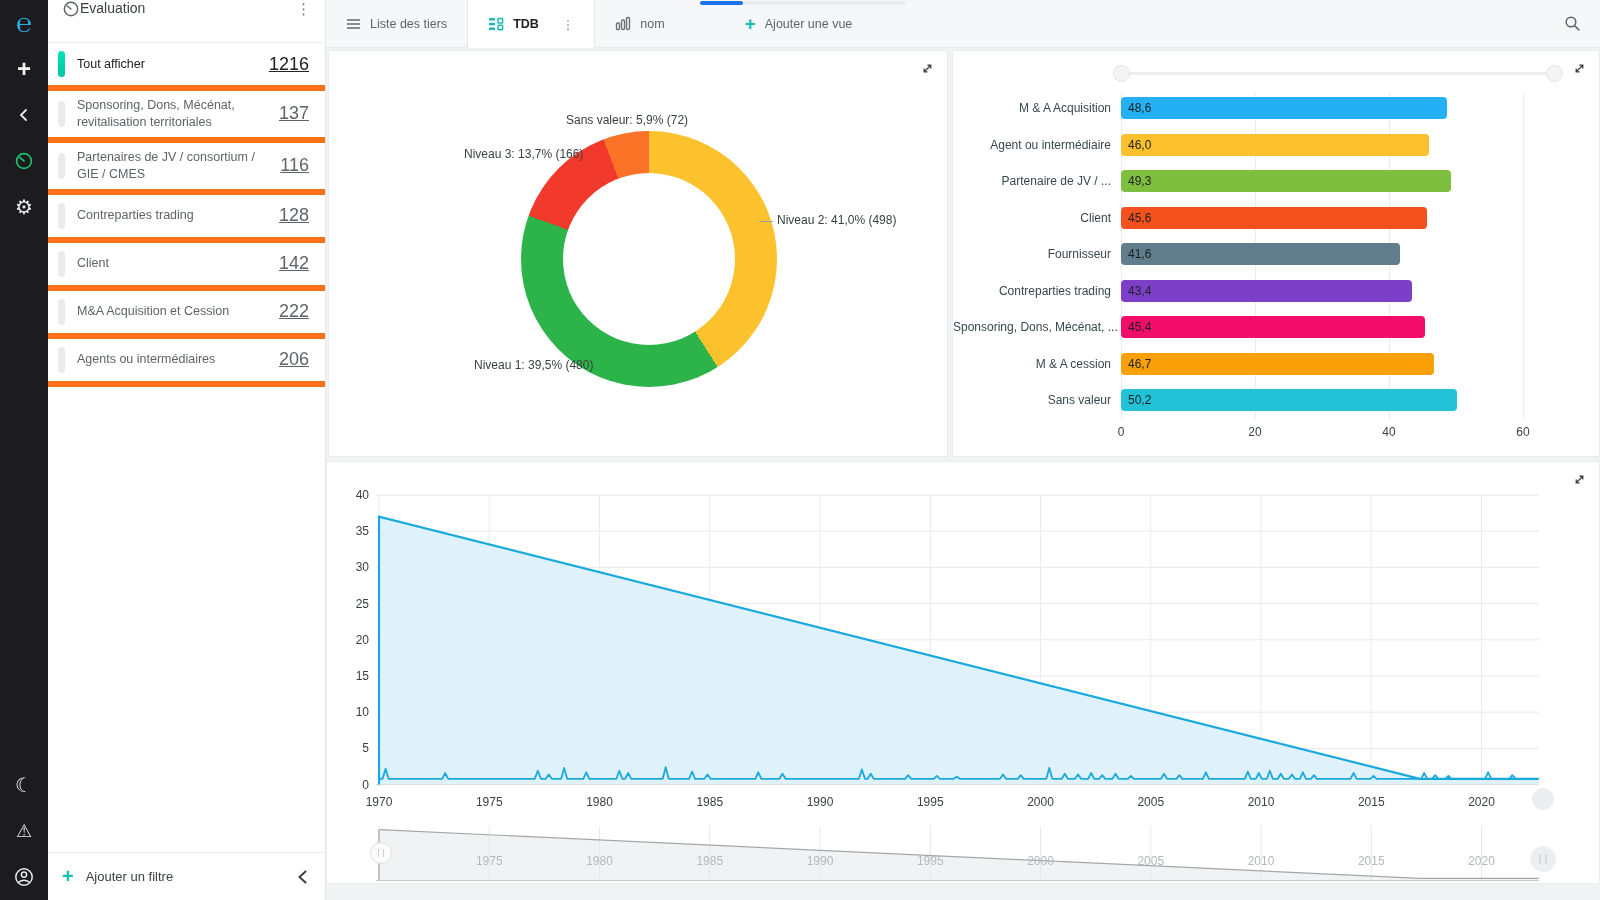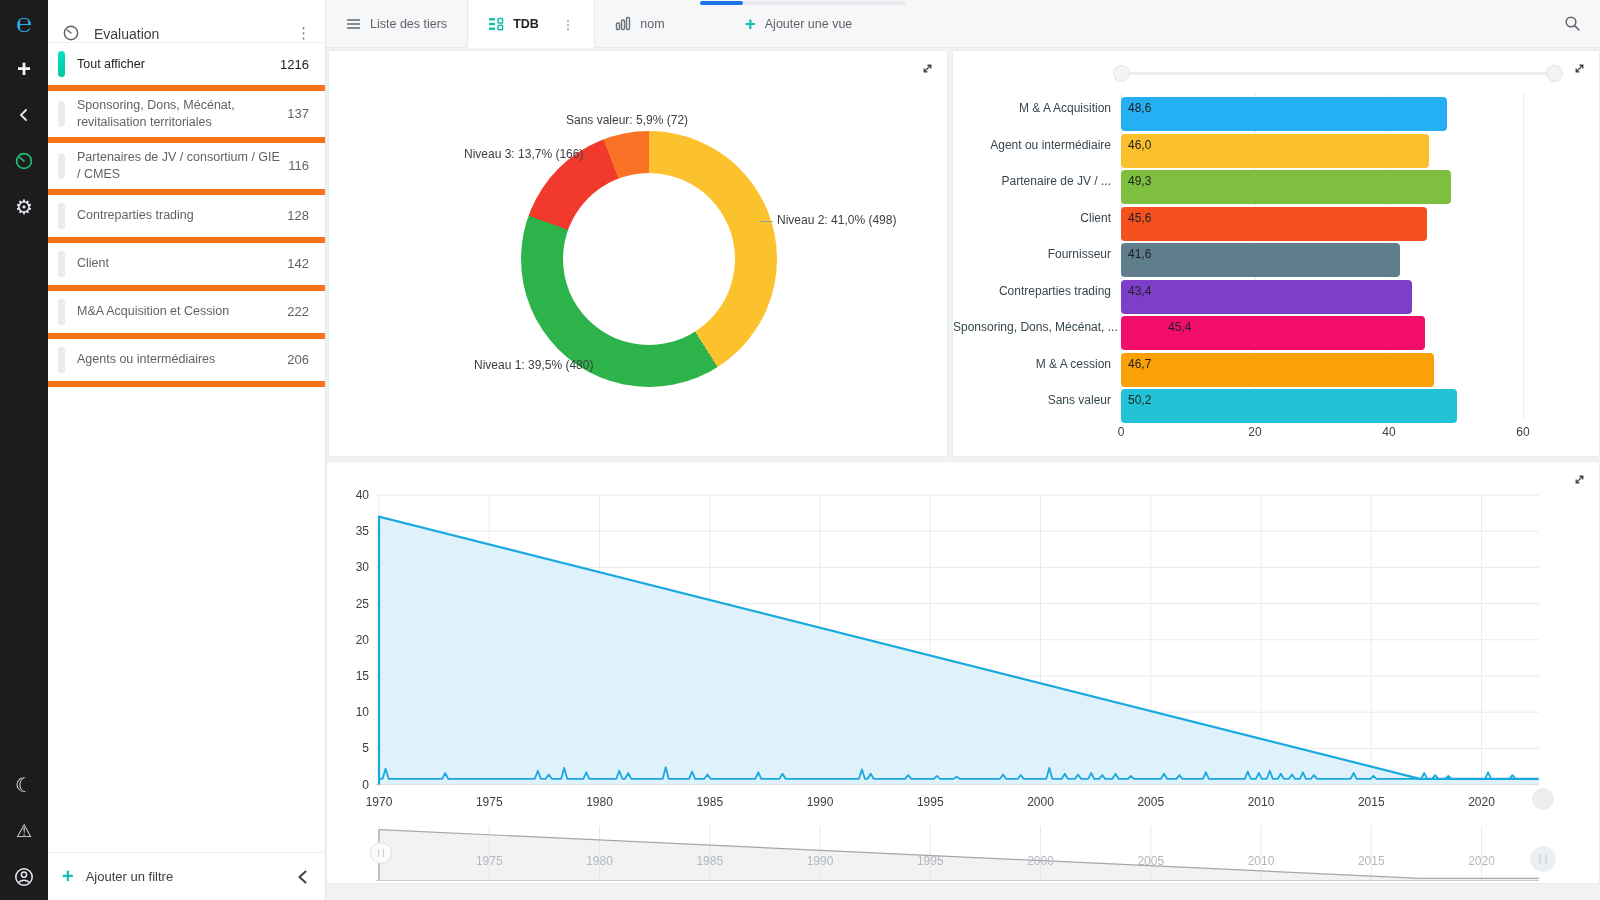--- a/index.html
+++ b/index.html
@@ -14,31 +14,31 @@
   .rail .logo { height:46px; font-size:27px; font-weight:bold; color:#2aa9e0; }
   .rail .plus-glyph { font-size:24px; font-weight:bold; color:#f1f3f4; }
   .rail .glyph20 { font-size:20px; }
   .rail .glyph18 { font-size:18px; }
   .rail .spacer { flex:1; }
 
   
   .panel { position:absolute; left:48px; top:0; width:278px; height:900px; background:#fff;
     border-right:1px solid #e4e6e8; display:flex; flex-direction:column; z-index:4; }
   .panel-header { height:43px; flex:none; border-bottom:1px solid #ededef;
-    display:flex; align-items:flex-end; gap:14px; padding:0 10px 0 14px; }
+    display:flex; align-items:flex-start; gap:0; padding:0 10px 0 14px; }
   .panel-title { font-size:14px; color:#3c4043; flex:1; }
   .kebab { color:#70757a; font-size:15px; letter-spacing:0; padding:0 4px; cursor:pointer; }
   .panel-list { flex:1; overflow:hidden; }
   .frow { display:flex; align-items:center; padding:0 16px 0 10px; min-height:43px;
     border-bottom:6px solid #f97316; cursor:pointer; }
   .facc { width:7px; min-height:26px; border-radius:3.5px; background:#ebebed; margin:8px 12px 8px 0; flex:none; align-self:center; }
   .frow.active .facc { background:linear-gradient(180deg,#00e2bd,#00c7a4); }
   .flabel { flex:1; font-size:12.5px; color:#5f6368; line-height:1.35; padding:6px 8px 6px 0; }
   .frow.active .flabel { color:#202124; }
-  .fcount { font-size:13px; color:#5f6368; }
+  .fcount { font-size:18px; color:#5f6368;text-decoration:underline; }
   .frow.active .fcount { color:#202124; }
   .panel-footer { height:48px; flex:none; border-top:1px solid #ededef; display:flex;
     align-items:center; gap:12px; padding:0 14px; }
   .teal-plus { color:#13bfb4; font-size:20px; font-weight:bold; }
   .footer-label { flex:1; font-size:13px; color:#3c4043; }
 
   
   .mainarea { position:absolute; left:326px; top:0; right:0; height:900px; }
   .tabbar { position:relative; height:48px; background:#f6f7f8; border-bottom:1px solid #e9eaec;
     display:flex; align-items:stretch; }
@@ -69,21 +69,21 @@
   .leader { position:absolute; width:14px; height:1px; background:#9aa0a6; }
 
   
   .bar-slider { position:absolute; left:168px; top:13px; width:434px; height:18px; }
   .bar-slider .track { position:absolute; left:0; right:0; top:8px; height:3px; background:#ededef; border-radius:2px; }
   .s-handle { position:absolute; top:1px; width:17px; height:17px; border-radius:50%;
     background:#f3f4f6; border:1px solid #e1e3e6; cursor:pointer; }
   .vgrid { position:absolute; top:42px; height:326px; width:1px; background:#ededef; }
   .bar-row-label { position:absolute; left:0; width:158px; text-align:right; font-size:12px;
     color:#37474f; line-height:22px; white-space:nowrap; }
-  .hbar { position:absolute; left:168px; height:34px; border-radius:4px; cursor:pointer; }
+  .hbar { position:absolute; left:168px; height:22px; border-radius:4px; cursor:pointer; }
   .hbar span { font-size:12px; color:#1c2023; line-height:22px; padding-left:7px; }
   .bar-tick { position:absolute; top:374px; width:40px; margin-left:-20px; text-align:center;
     font-size:12px; color:#3c4043; }
 
   svg text.ax  { font-size:12px; fill:#3c4043; font-family:"Liberation Sans",sans-serif; }
   svg text.nav { font-size:12px; fill:#b4b8bc; font-family:"Liberation Sans",sans-serif; }
 </style>
 </head>
 <body>
 
@@ -266,21 +266,21 @@
           <div class="hbar" style="top: 82.5px; width: 308.2px; background: rgb(251, 192, 45);"><span>46,0</span></div>
           <div class="bar-row-label" style="top: 119px; padding-left: 37px;">Partenaire de JV / ...</div>
           <div class="hbar" style="top: 119px; width: 330.31px; background: rgb(127, 191, 63);"><span>49,3</span></div>
           <div class="bar-row-label" style="top: 155.5px;">Client</div>
           <div class="hbar" style="top: 155.5px; width: 305.52px; background: rgb(244, 81, 30);"><span>45,6</span></div>
           <div class="bar-row-label" style="top: 192px;">Fournisseur</div>
           <div class="hbar" style="top: 192px; width: 278.72px; background: rgb(96, 125, 139);"><span>41,6</span></div>
           <div class="bar-row-label" style="top: 228.5px;">Contreparties trading</div>
           <div class="hbar" style="top: 228.5px; width: 290.78px; background: rgb(126, 63, 200);"><span>43,4</span></div>
           <div class="bar-row-label" style="top: 265px;">Sponsoring, Dons, Mécénat, ...</div>
-          <div class="hbar" style="top: 265px; width: 304.18px; background: rgb(242, 13, 107); padding-left: 40px;"><span>45,4</span></div>
+          <div class="hbar" style="top: 265px; width: 304.18px; background: rgb(242, 13, 107);"><span>45,4</span></div>
           <div class="bar-row-label" style="top: 301.5px;">M &amp; A cession</div>
           <div class="hbar" style="top: 301.5px; width: 312.89px; background: rgb(249, 161, 6);"><span>46,7</span></div>
           <div class="bar-row-label" style="top: 338px;">Sans valeur</div>
           <div class="hbar" style="top: 338px; width: 336.34px; background: rgb(34, 195, 214);"><span>50,2</span></div>
         </div>
     </div>
 
     <div class="card" id="card-time">
       <div class="expand">
         <svg width="15" height="15" viewBox="0 0 16 16">

